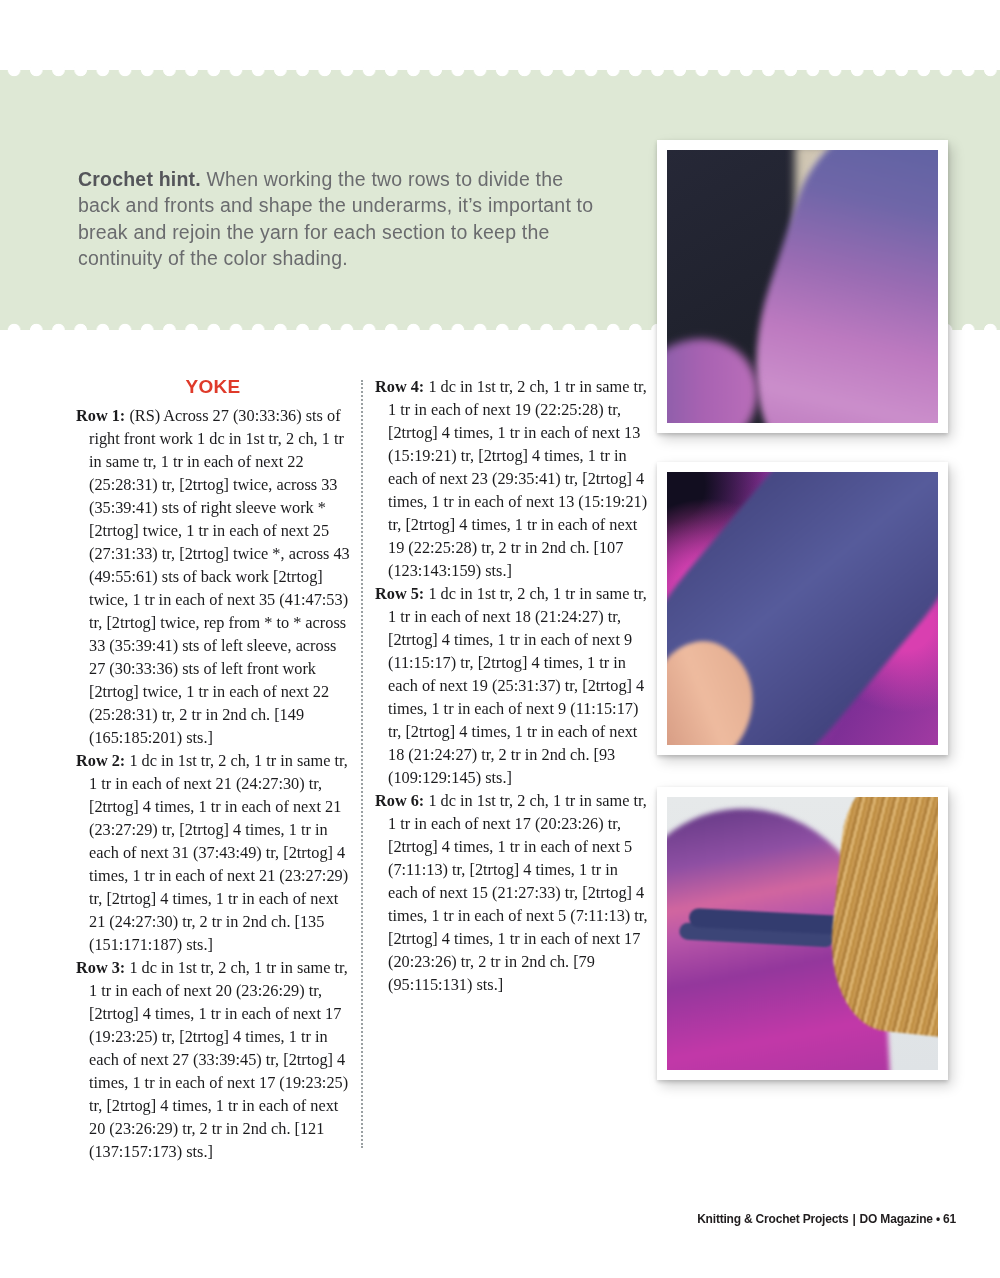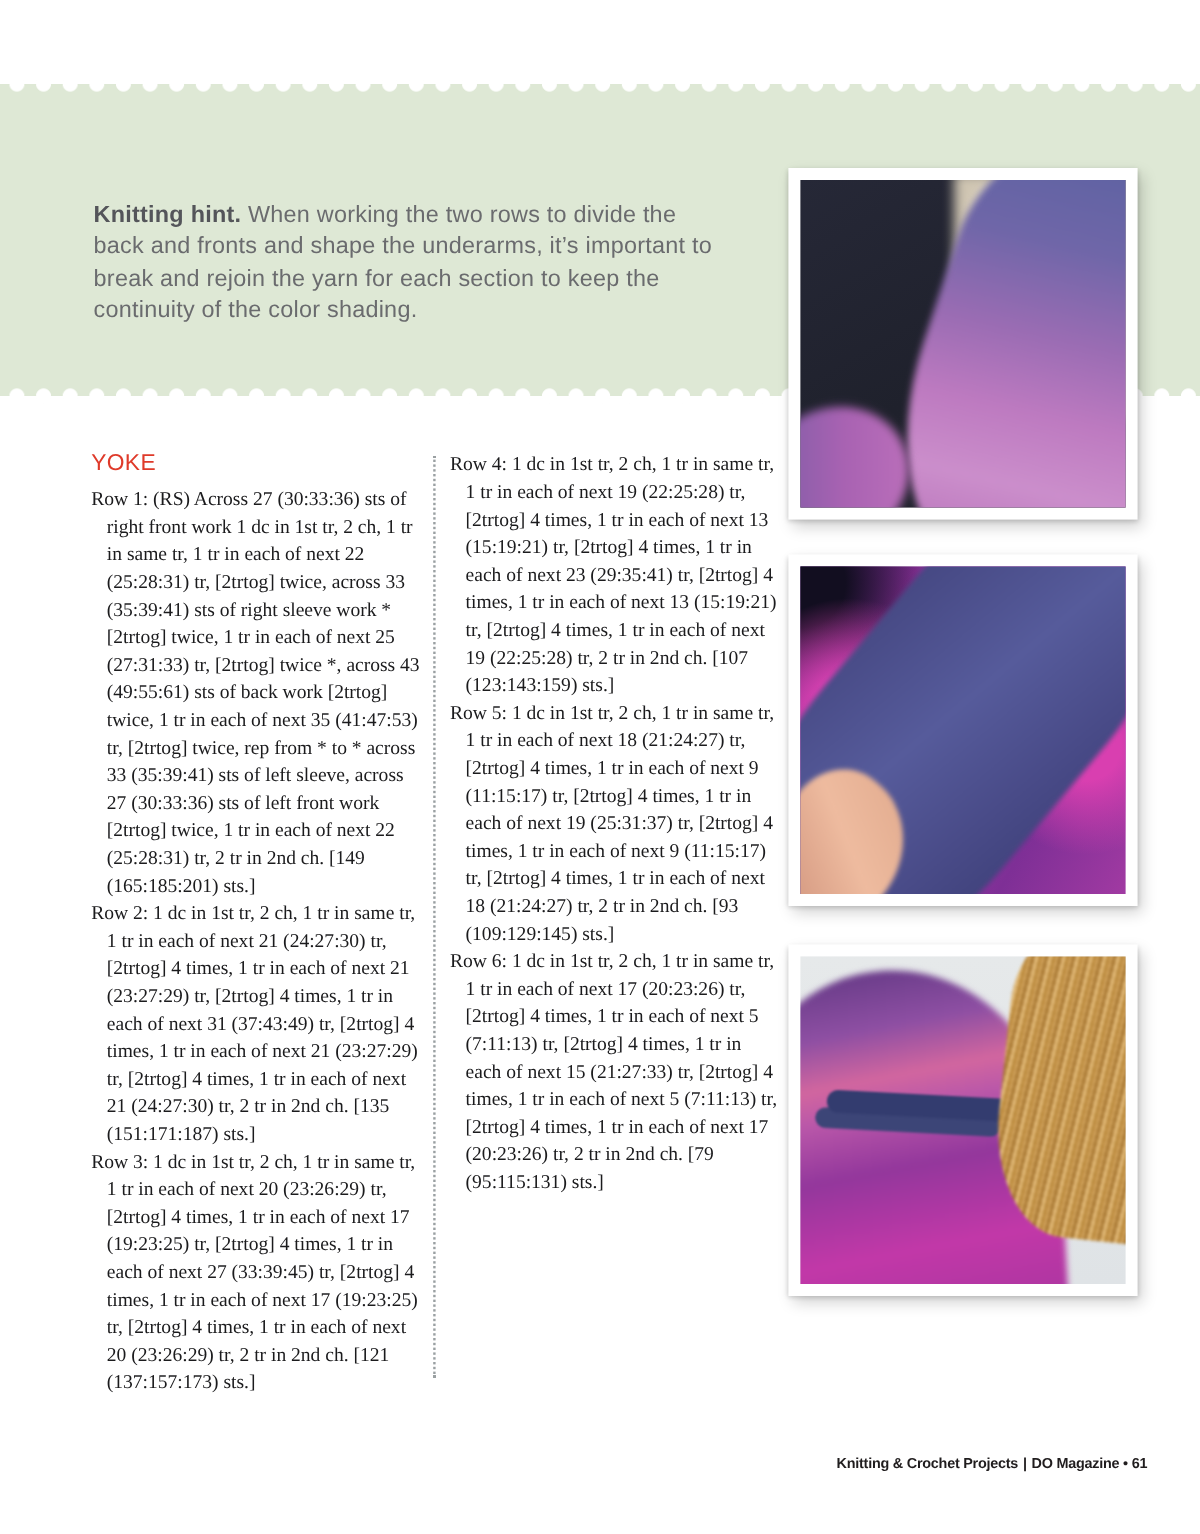--- a/index.html
+++ b/index.html
@@ -76,25 +76,25 @@
     background:repeating-linear-gradient(98deg,#bb8a3e 0 3px,#d3a55f 3px 5px,#aa7a35 5px 8px,#e0b876 8px 11px);}
 
   
   .col{
     position:absolute;top:375px;width:274px;
     font-family:"Liberation Serif",serif;font-size:16.3px;line-height:23px;color:#1b1b1d;
   }
   .col-left{left:76px;}
   .col-right{left:375px;}
   .yoke-heading{
-    font-family:"Liberation Sans",sans-serif;font-weight:400;font-size:19px;
-    color:#df3a2a;margin:0 0 6px 0;letter-spacing:.3px;
+    font-family:"Liberation Sans",sans-serif;font-weight:700;font-size:19px;
+    color:#df3a2a;margin:0 0 6px 0;letter-spacing:.3px;text-align:center;
   }
   .row{margin:0;padding-left:13px;text-indent:-13px;}
-  .row .row-label{font-weight:400;}
+  .row .row-label{font-weight:700;}
   .divider{
     position:absolute;left:361px;top:380px;height:768px;width:0;
     border-left:2px dotted #9aa0a2;z-index:0;
   }
   .size-note{
     font-family:"Liberation Sans",sans-serif;font-style:italic;font-weight:700;
     font-size:15px;color:#2a2a2c;margin:16px 0 3px 0;
   }
 
   
@@ -108,21 +108,21 @@
 </head>
 <body>
 
 <div>
 
   <div class="banner">
     <div class="scallops top"></div>
     <div class="scallops bottom"></div>
   </div>
 
-  <p class="hint"><b>Knitting hint.</b>
+  <p class="hint"><b>Crochet hint.</b>
     <span>When working the two rows to divide the back and fronts and shape the underarms, it’s important to break and rejoin the yarn for each section to keep the continuity of the color shading.</span>
   </p>
 
   <div class="photo" style="top:140px">
     <div class="photo-img p1">
       <div class="pebbles"></div>
       <div class="collar"></div>
       <div class="corner"></div>
     </div>
   </div>

